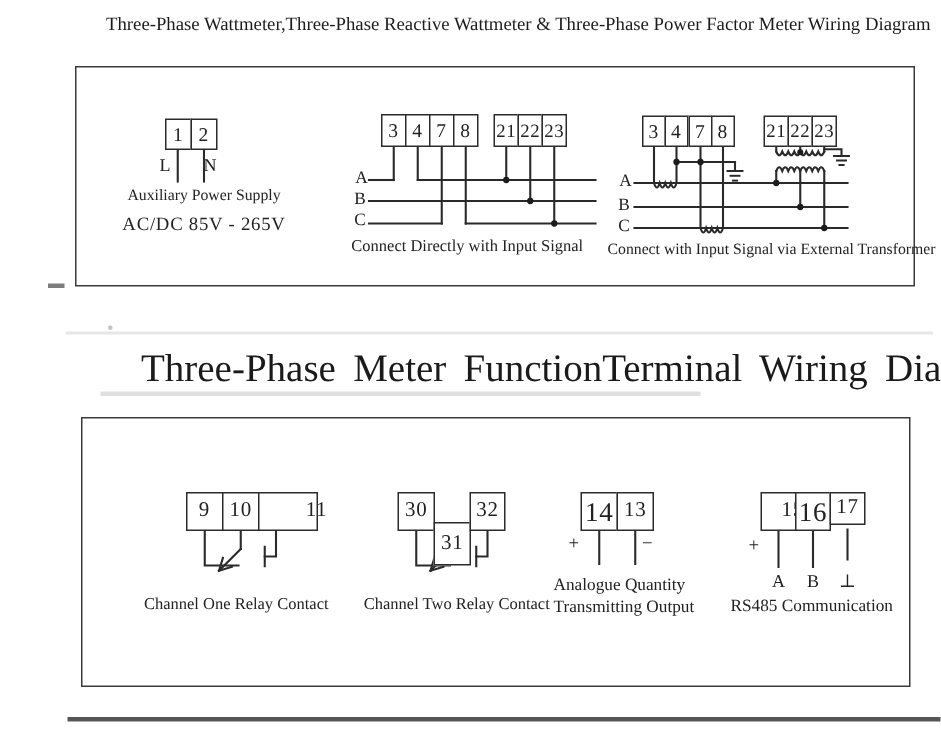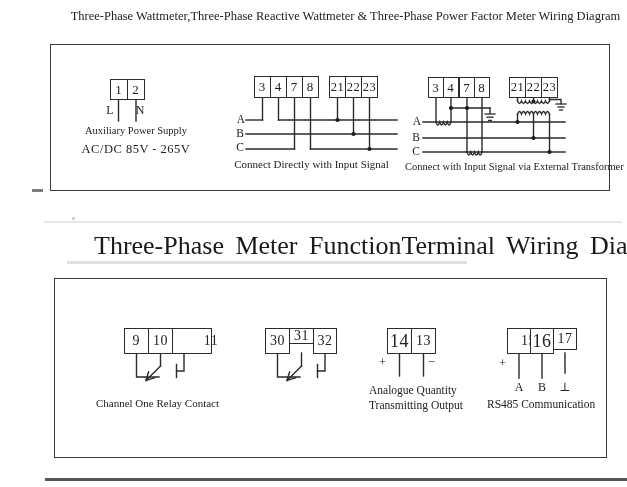--- a/index.html
+++ b/index.html
@@ -149,21 +149,21 @@
   <div class="tbox" style="left:442px;top:77px;width:16px;height:21px;">8</div>
   <div class="tbox" style="left:477px;top:77px;width:17px;height:21px;letter-spacing:0.5px;font-size:12.5px;">21</div>
   <div class="tbox" style="left:493px;top:77px;width:17px;height:21px;letter-spacing:0.5px;font-size:12.5px;">22</div>
   <div class="tbox" style="left:509px;top:77px;width:17px;height:21px;letter-spacing:0.5px;font-size:12.5px;">23</div>
 
   <div class="tbox" style="left:92px;top:328px;width:25px;height:26px;font-size:14px;">9</div>
   <div class="tbox" style="left:116px;top:328px;width:25px;height:26px;font-size:14px;letter-spacing:0.5px;">10</div>
   <div class="tbox" style="left:140px;top:328px;width:24px;height:26px;font-size:14px;letter-spacing:0.5px;padding-left:38px;">11</div>
 
   <div class="tbox" style="left:233px;top:328px;width:25px;height:26px;font-size:14px;letter-spacing:0.5px;">30</div>
-  <div class="tbox" style="left:257px;top:328px;width:25px;height:16px;font-size:14px;letter-spacing:0.5px;">31</div>
+  <div class="tbox" style="left:257px;top:348px;width:25px;height:29px;font-size:14px;letter-spacing:0.5px;">31</div>
   <div class="tbox" style="left:281px;top:328px;width:24px;height:26px;font-size:14px;letter-spacing:0.5px;">32</div>
 
   <div class="tbox" style="left:355px;top:328px;width:25px;height:26px;font-size:18px;letter-spacing:0.5px;">14</div>
   <div class="tbox" style="left:379px;top:328px;width:25px;height:26px;font-size:14px;letter-spacing:0.5px;text-align:right;">13</div>
 
   <div class="tbox" style="left:475px;top:328px;width:43px;height:26px;font-size:14px;letter-spacing:0.5px;">15</div>
   <div class="tbox" style="left:498px;top:328px;width:24px;height:26px;font-size:18px;letter-spacing:0.5px;">16</div>
   <div class="tbox" style="left:521px;top:328px;width:24px;height:22px;font-size:14px;letter-spacing:0.5px;">17</div>
 
   <div class="phase" style="left:72px;top:103px;font-size:12px;">L</div>
@@ -177,20 +177,21 @@
   <div class="cap center" style="left:202px;top:158px;width:155px;text-align:center;">Connect Directly with Input Signal</div>
 
   <div class="phase" style="left:379px;top:115px;">A</div>
   <div class="phase" style="left:378px;top:131px;">B</div>
   <div class="phase" style="left:378px;top:145px;">C</div>
   <div class="cap center" style="left:373px;top:161px;width:205px;font-size:10.5px;">Connect with Input Signal via External Transformer</div>
 
   <div class="abs center" style="left:62px;top:231px;width:565px;font-size:26px;word-spacing:5px;white-space:nowrap;color:#1a1a1a;">Three-Phase Meter FunctionTerminal Wiring Diagram</div>
 
   <div class="cap center" style="left:48px;top:397px;width:155px;">Channel One Relay Contact</div>
+  <div class="cap center" style="left:195px;top:397px;width:155px;">Channel Two Relay Contact</div>
 
   <div class="sign" style="left:347px;top:355px;">+</div>
   <div class="sign" style="left:396px;top:355px;">−</div>
   <div class="cap" style="left:337px;top:384px;font-size:11.5px;">Analogue Quantity</div>
   <div class="cap" style="left:337px;top:399px;font-size:11.5px;font-family:Liberation Serif, serif;">Transmitting Output</div>
 
   <div class="sign" style="left:467px;top:356px;">+</div>
   <div class="phase" style="left:481px;top:380px;font-size:12px;">A</div>
   <div class="phase" style="left:504px;top:380px;font-size:12px;">B</div>
   <div class="phase" style="left:527px;top:380px;font-size:12px;">⊥</div>

